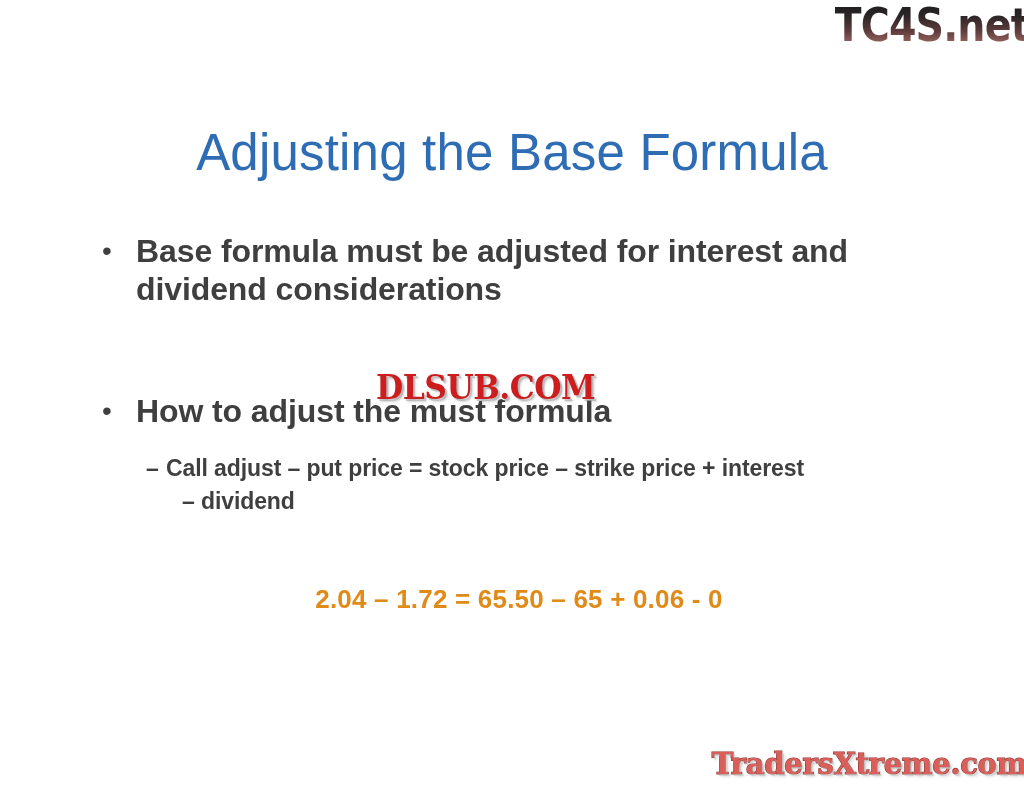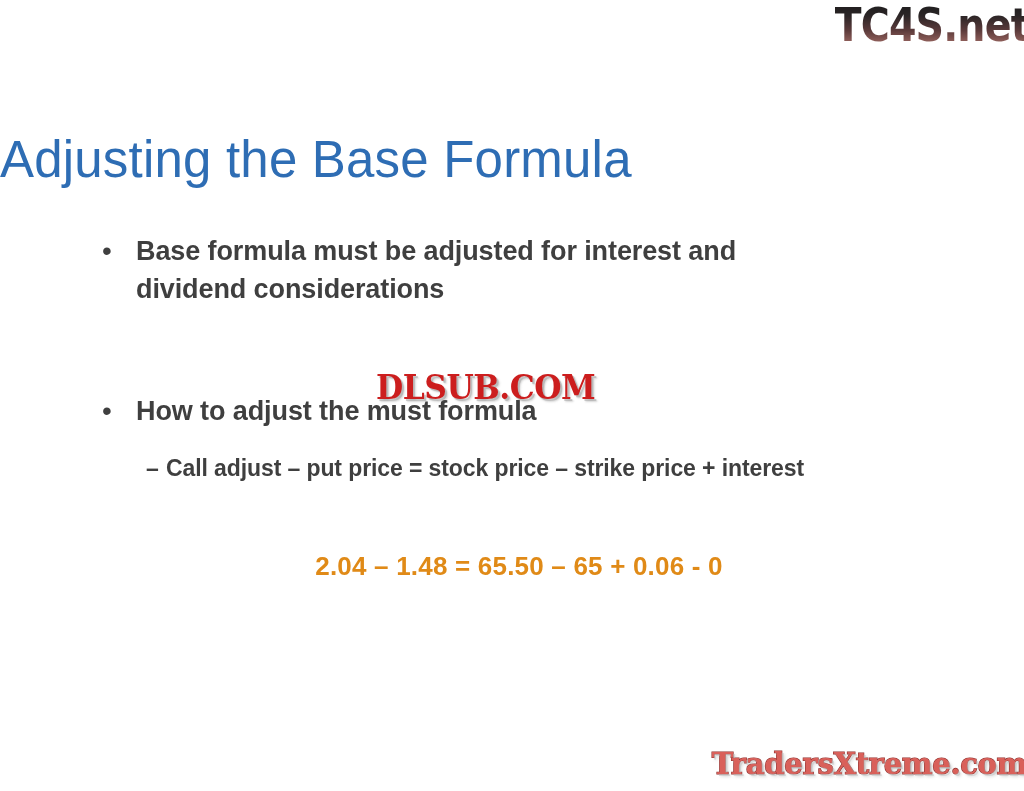--- a/index.html
+++ b/index.html
@@ -37,23 +37,23 @@
     background-clip: text;
     color: transparent;
     -webkit-text-fill-color: transparent;
     white-space: nowrap;
   }
 
   
   .title {
     position: absolute;
     left: 0;
-    top: 130px;
+    top: 123px;
     width: 1024px;
-    text-align: left;
+    text-align: center;
     font-family: "Liberation Sans", sans-serif;
     font-size: 51px;
     font-weight: 400;
     color: #2e6db4;
     letter-spacing: 0.2px;
     white-space: nowrap;
   }
 
   
   .body {
@@ -75,21 +75,21 @@
     color: #3f3f3f;
     font-size: 28px;
     line-height: 38px;
     text-align: left;
     padding-left: 2px;
     box-sizing: border-box;
   }
   .bullet-text {
     flex: 1 1 auto;
     max-width: 712px;
-    font-size: 27px;
+    font-size: 32px;
     font-weight: 700;
     color: #3f3f3f;
     line-height: 38px;
     letter-spacing: -0.1px;
   }
 
   .gap-1 { height: 84px; }
 
   .subbullet-row {
     position: relative;
@@ -196,24 +196,25 @@
 
     <div class="bullet-row">
       <span class="bullet-dot">•</span>
       <span class="bullet-text">How to adjust the must formula</span>
     </div>
 
     <div class="subbullet-row">
       <span class="subbullet-dash">–</span>
       <span class="subbullet-text">
         <span>Call adjust – put price = stock price – strike price + interest</span>
+        <span class="cont">– dividend</span>
       </span>
     </div>
 
-    <div class="formula">2.04 – 1.48 = 65.50 – 65 + 0.06 - 0</div>
+    <div class="formula">2.04 – 1.72 = 65.50 – 65 + 0.06 - 0</div>
 
   </div>
 
   <div class="wm-center">
     <span class="wm-center-inner">DLSUB.COM</span>
   </div>
 
   <div class="wm-bottom">TradersXtreme.com</div>
 
 </div>

